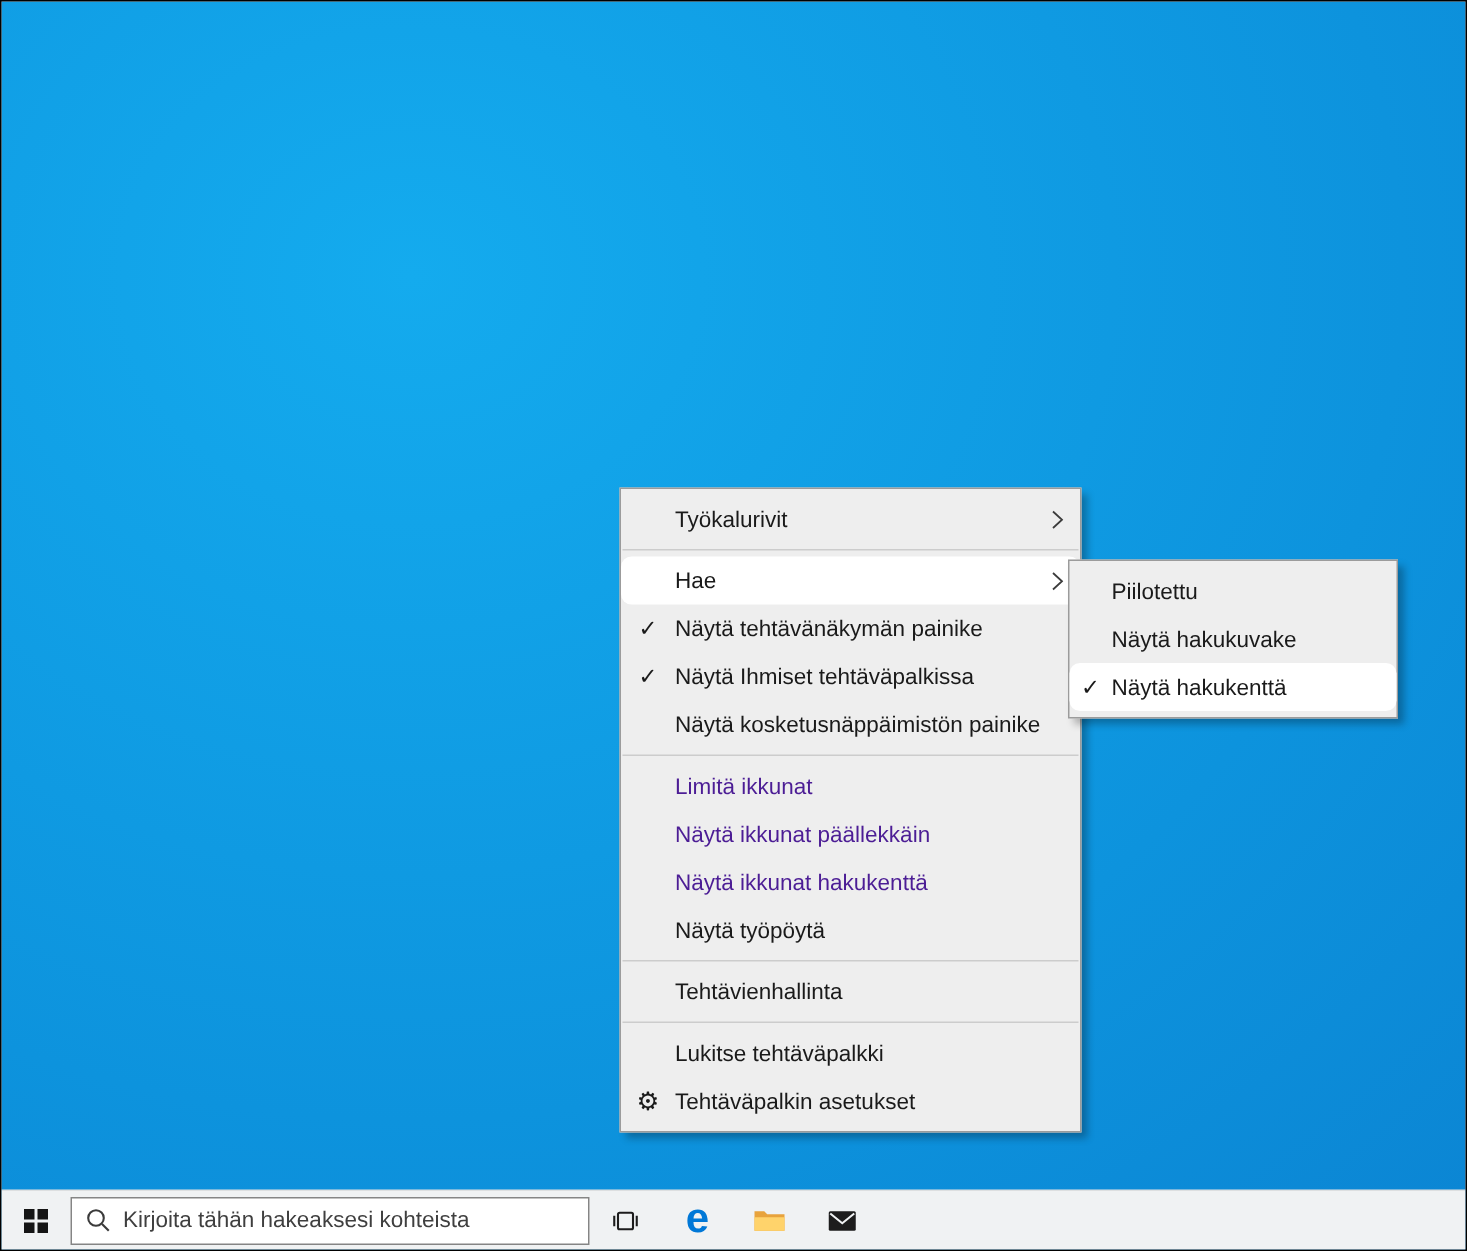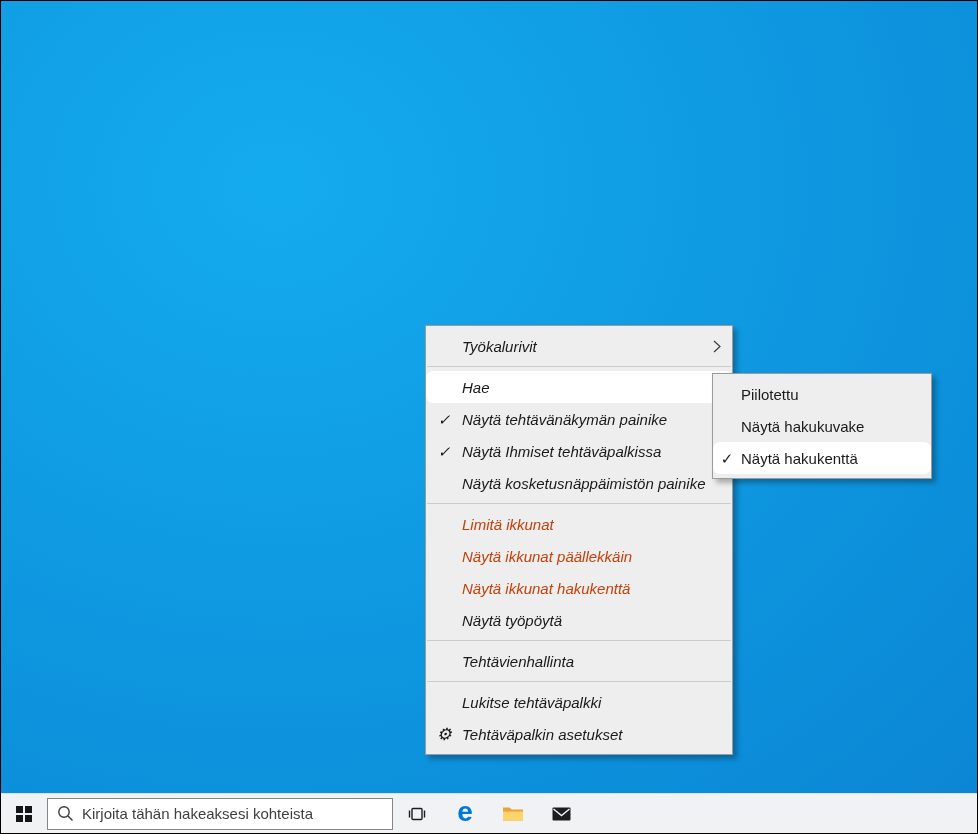--- a/index.html
+++ b/index.html
@@ -12,26 +12,26 @@
   }
 
   
   .menu {
     position:absolute; background:#eeeeee;
     border:1px solid #9b9b9b;
     box-shadow: 4px 4px 5px rgba(0,0,0,0.28);
     padding:4px 0; font-size:15px; color:#1a1a1a;
     cursor:default;
   }
-  .context-menu { left:424px; top:324px; width:308px; z-index:5;font-style:italic; }
+  .context-menu { left:412px; top:324px; width:308px; z-index:5; }
   .submenu      { left:711px; top:372px; width:220px; z-index:6; }
 
   .menu-item { display:flex; align-items:center; height:32px; }
   .menu-item.highlighted { background:#ffffff;border-radius:7px; }
-  .menu-item.disabled { color:#c2410c;justify-content:flex-end; }
+  .menu-item.disabled { color:#4c1d95;justify-content:flex-end; }
 
   .gutter { flex:0 0 36px; width:36px; text-align:center; font-size:15px; line-height:1; }
   .gutter.gear { font-size:17px; }
   .submenu .gutter { flex:0 0 28px; width:28px; }
   .label { flex:1 1 auto; white-space:nowrap; overflow:hidden; }
   .arrow { flex:0 0 auto; padding-right:11px; display:flex; align-items:center; }
   .separator { height:1px; background:#cccccc; margin:4px 1px; }
 
   
   .taskbar {

